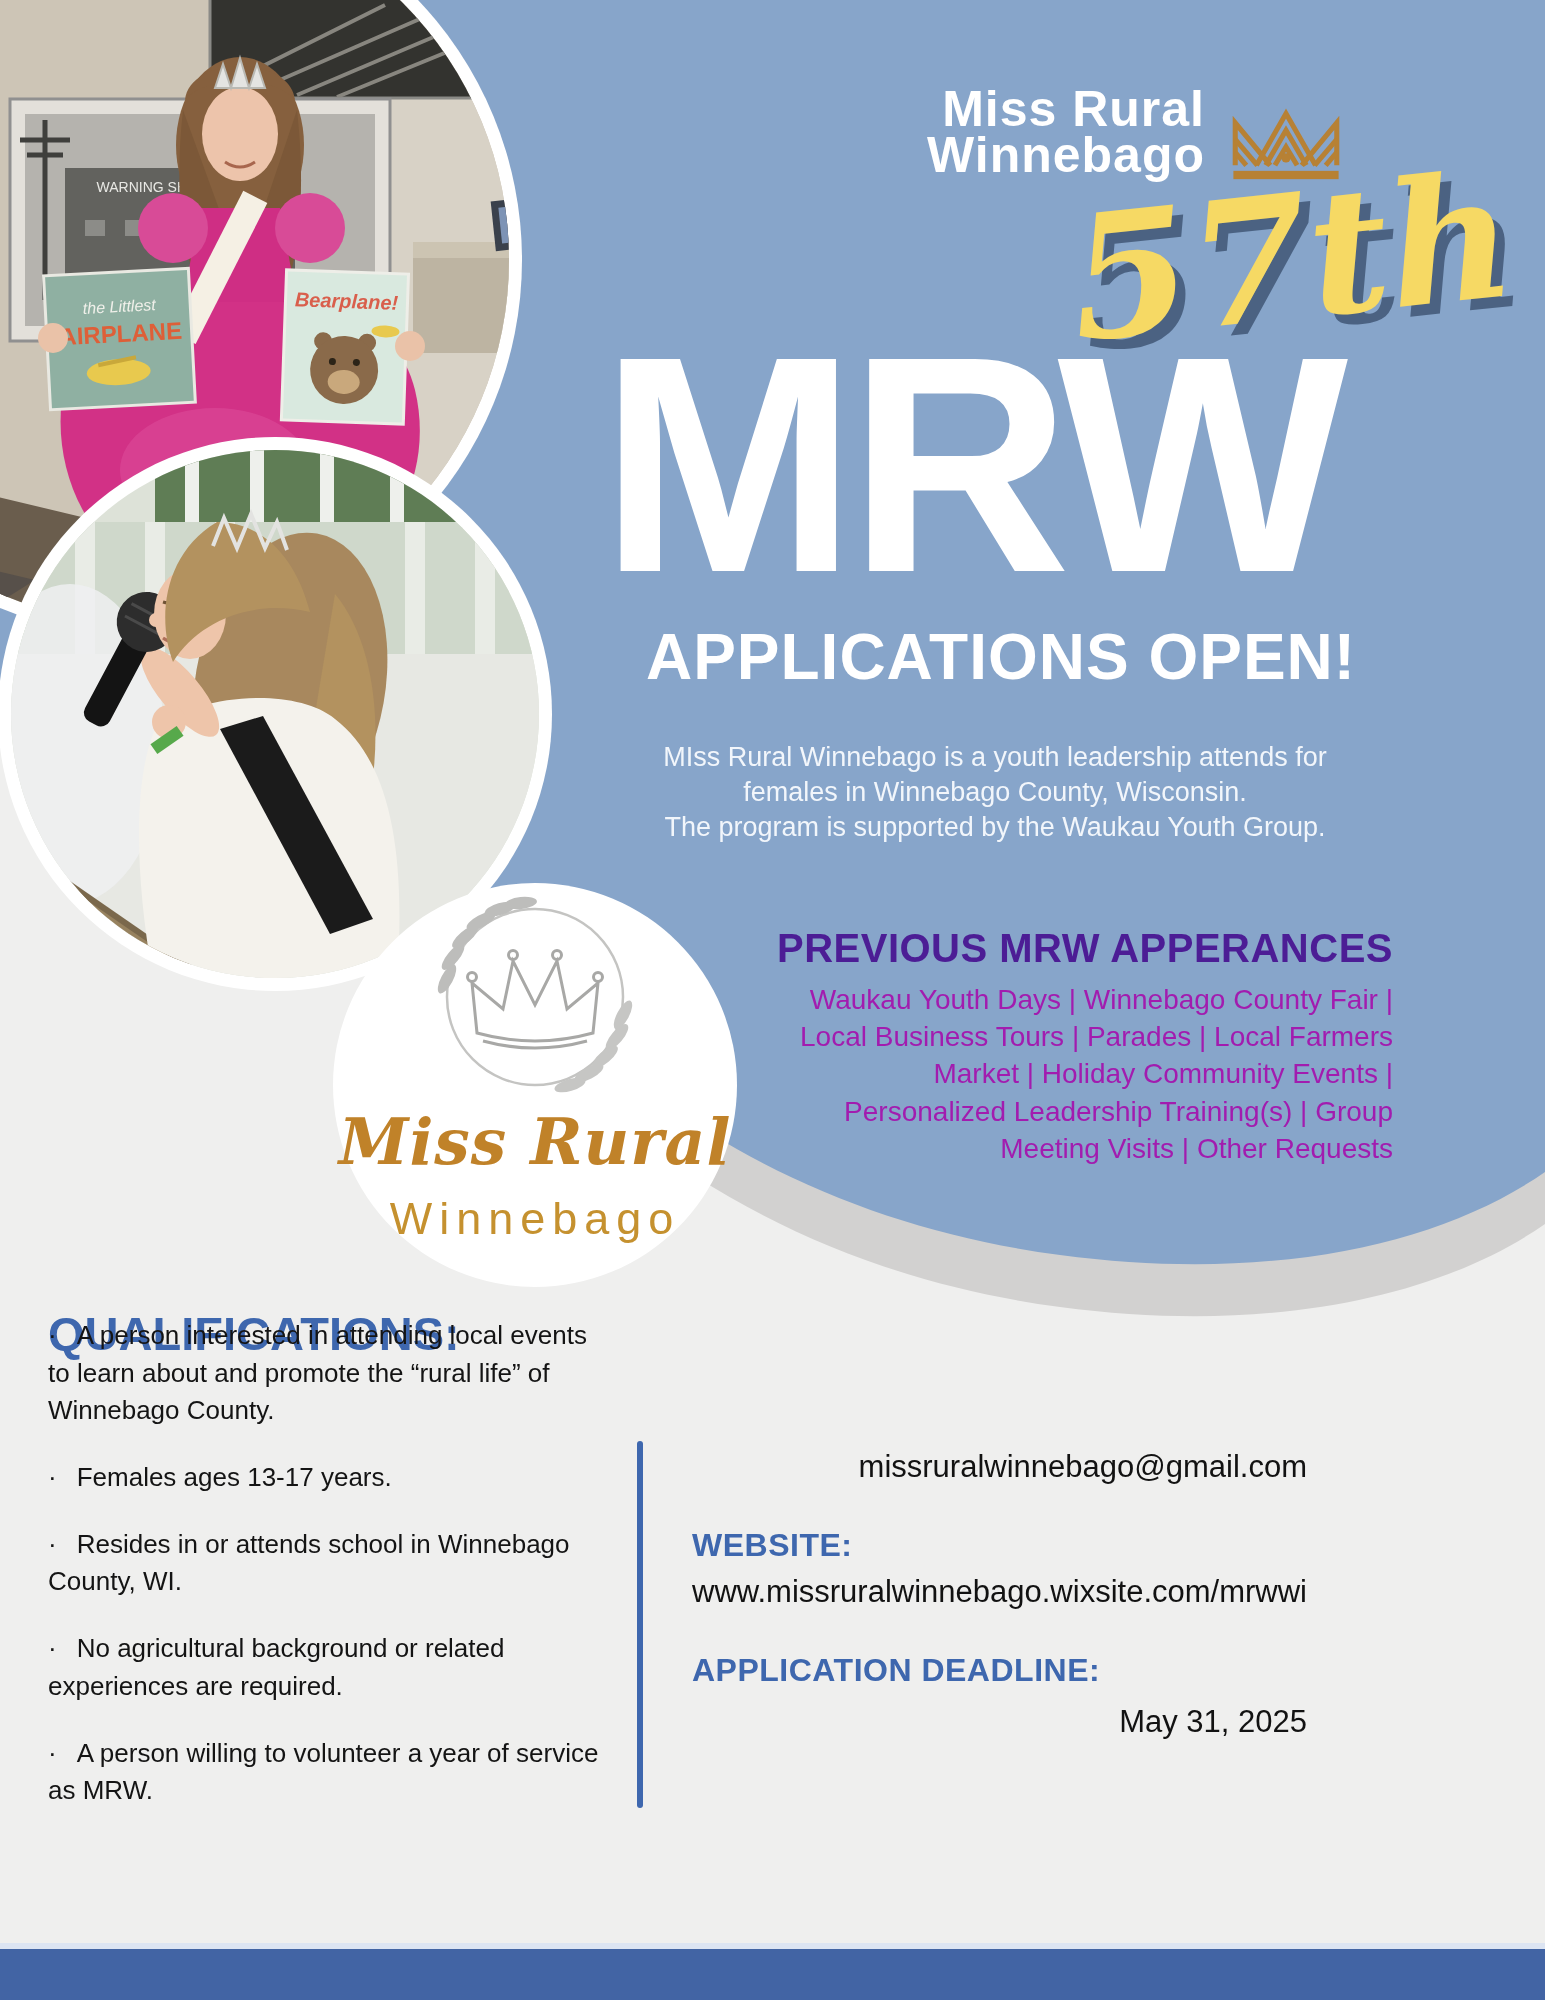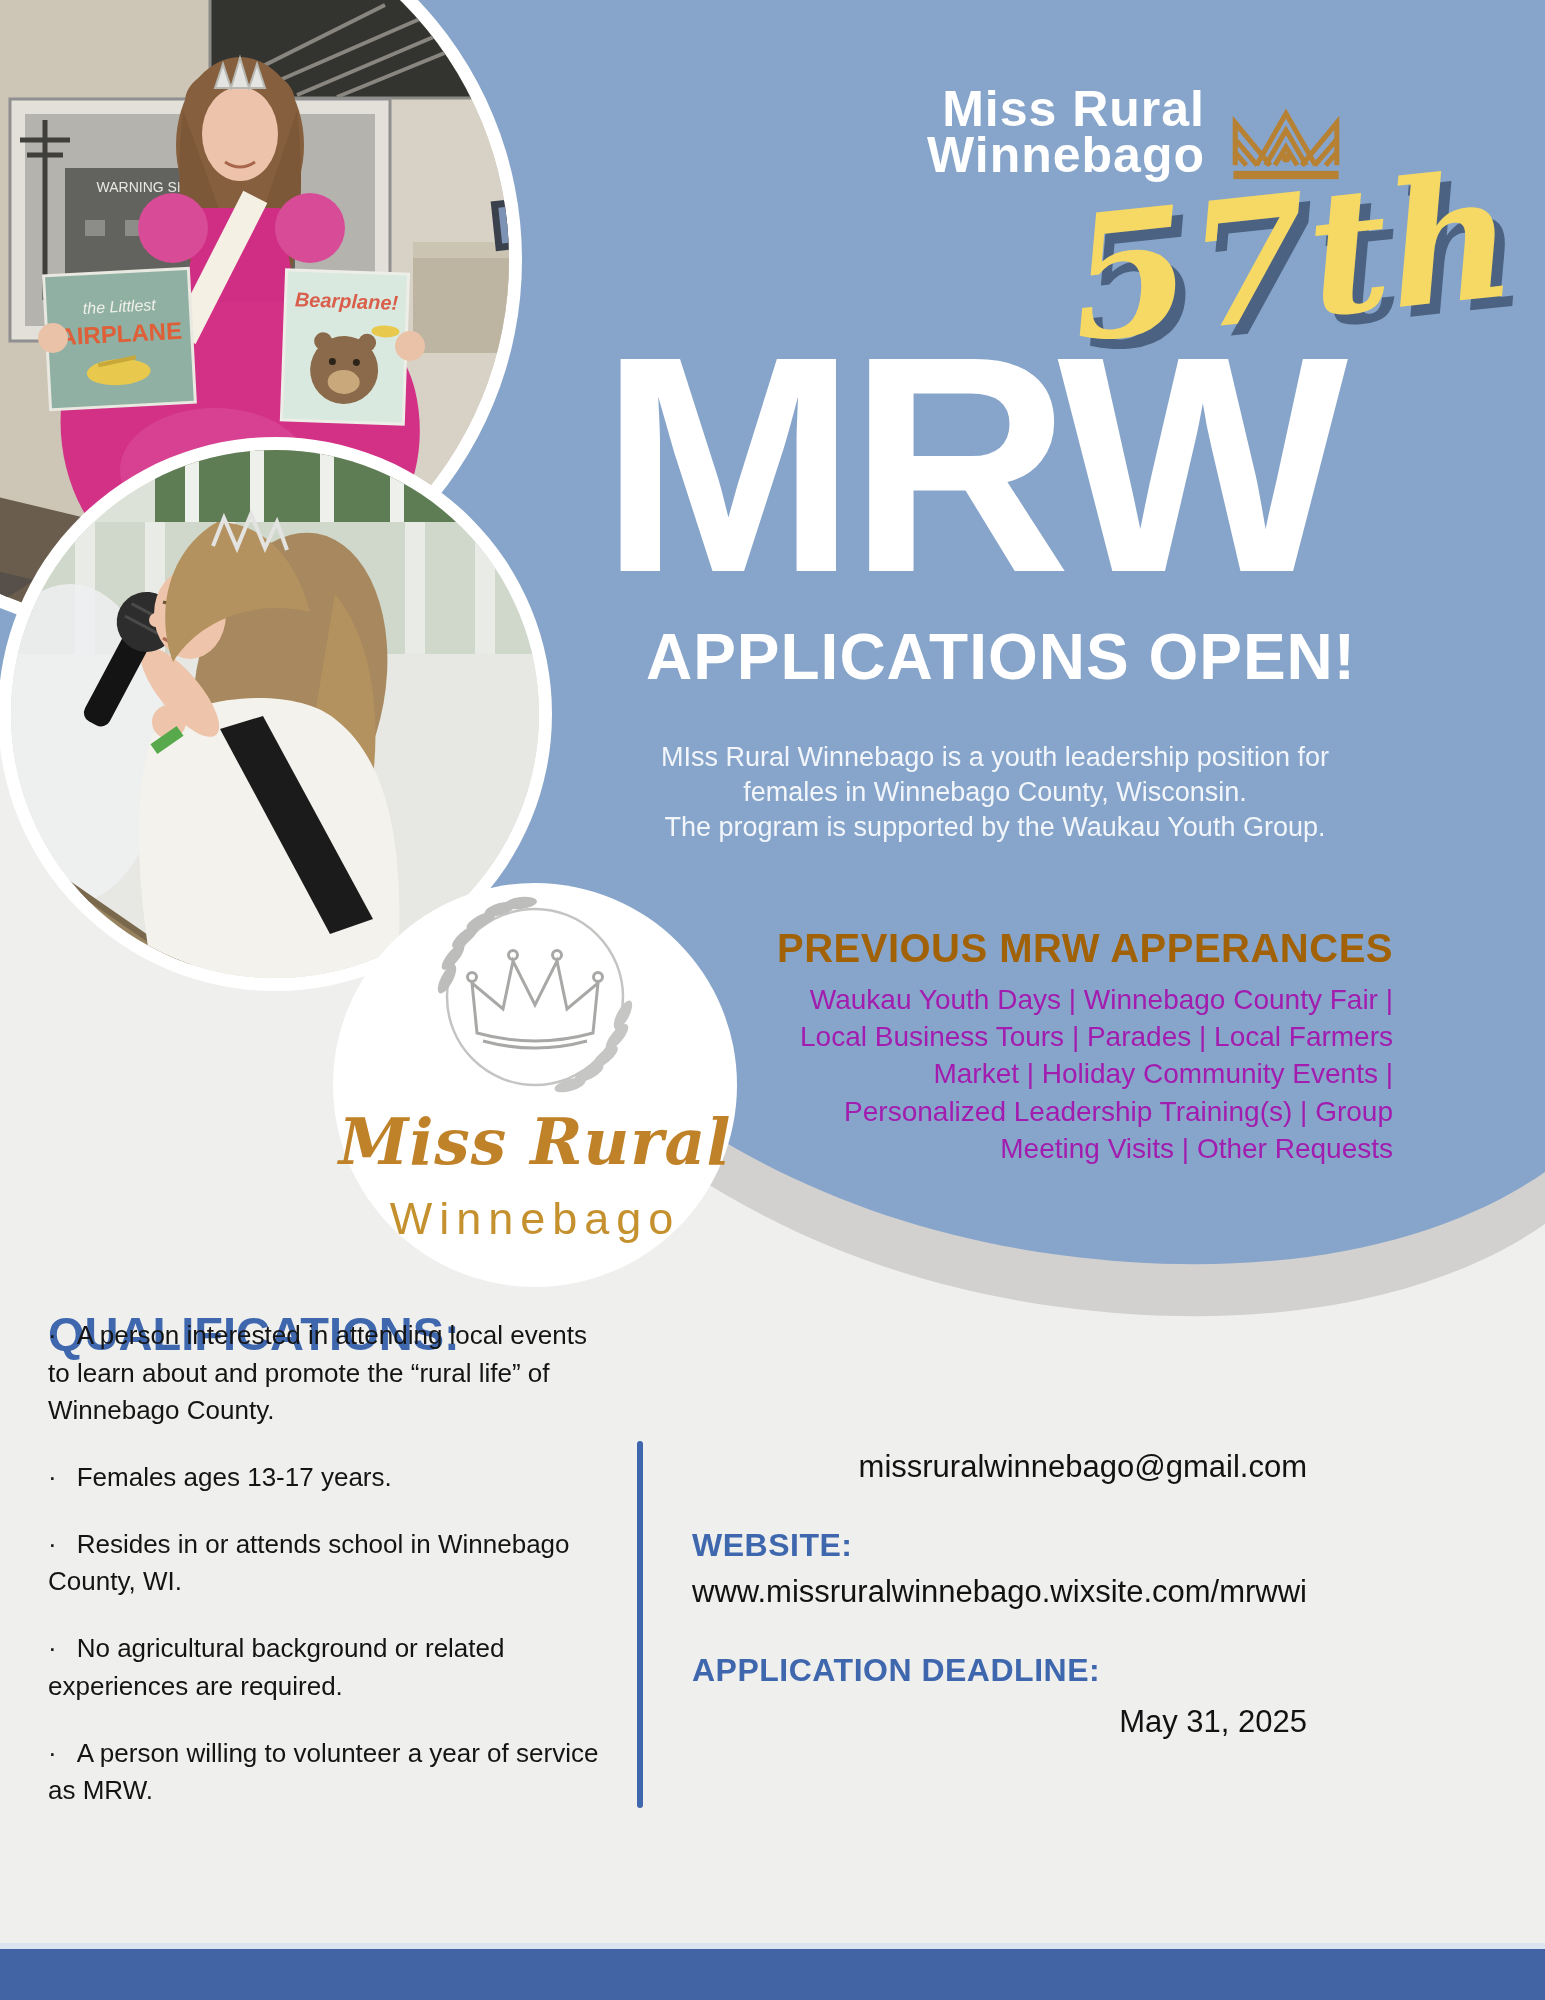--- a/index.html
+++ b/index.html
@@ -54,21 +54,21 @@
     font-size:64px; font-weight:bold; color:#ffffff; letter-spacing:1px; white-space:nowrap;
   }
   .desc{
     left:598px; top:740px; width:794px; text-align:center;
     font-size:27px; color:#f2f6fb; line-height:1.3;
   }
 
   
   .appearances{right:152px; top:926px; width:780px; text-align:right;}
   .appearances .head{
-    font-size:40px; font-weight:bold; color:#a16207; letter-spacing:0.5px; margin-bottom:10px;
+    font-size:40px; font-weight:bold; color:#4c1d95; letter-spacing:0.5px; margin-bottom:10px;
   }
   .appearances .line{font-size:28px; color:#a21caf; line-height:1.33;}
 
   
   .qual-heading{
     left:48px; top:1306px; font-size:47px; font-weight:bold; color:#3e67ae; letter-spacing:0px;
   }
   .qual-list{left:48px; top:1317px; width:555px; font-size:26px; color:#141414; line-height:1.45;}
   .q-item{margin-bottom:29px;}
   .q-item .dot{padding-right:20px;}
@@ -271,21 +271,21 @@
       <path d="M120,62 L108,76"></path>
     </g>
     <rect x="8" y="82" width="114" height="9" fill="#b78134"></rect>
     <circle cx="65" cy="68" r="5" fill="#b78134"></circle>
   </svg>
 
   <div class="abs edition">57th</div>
   <div class="abs subtitle">APPLICATIONS OPEN!</div>
   <div class="abs acronym">MRW</div>
   <div class="abs desc">
-    <div>MIss Rural Winnebago is a youth leadership position for</div>
+    <div>MIss Rural Winnebago is a youth leadership attends for</div>
     <div>females in Winnebago County, Wisconsin.</div>
     <div>The program is supported by the Waukau Youth Group.</div>
   </div>
 
   <div class="abs appearances">
     <div class="head">PREVIOUS MRW APPERANCES</div>
     <div class="line">Waukau Youth Days | Winnebago County Fair |</div>
     <div class="line">Local Business Tours | Parades | Local Farmers</div>
     <div class="line">Market | Holiday Community Events |</div>
     <div class="line">Personalized Leadership Training(s) | Group</div>

